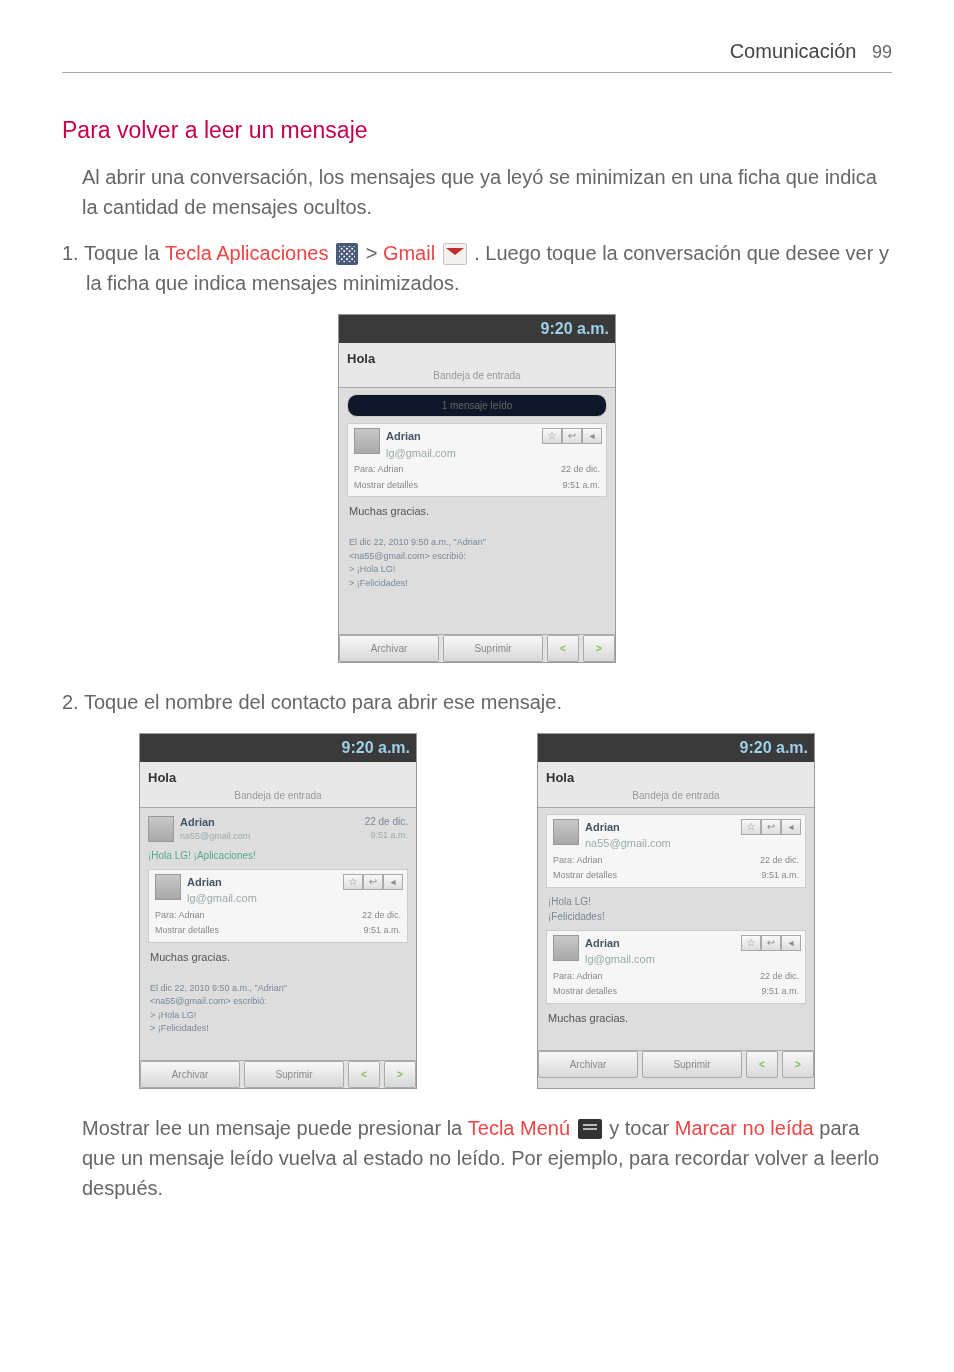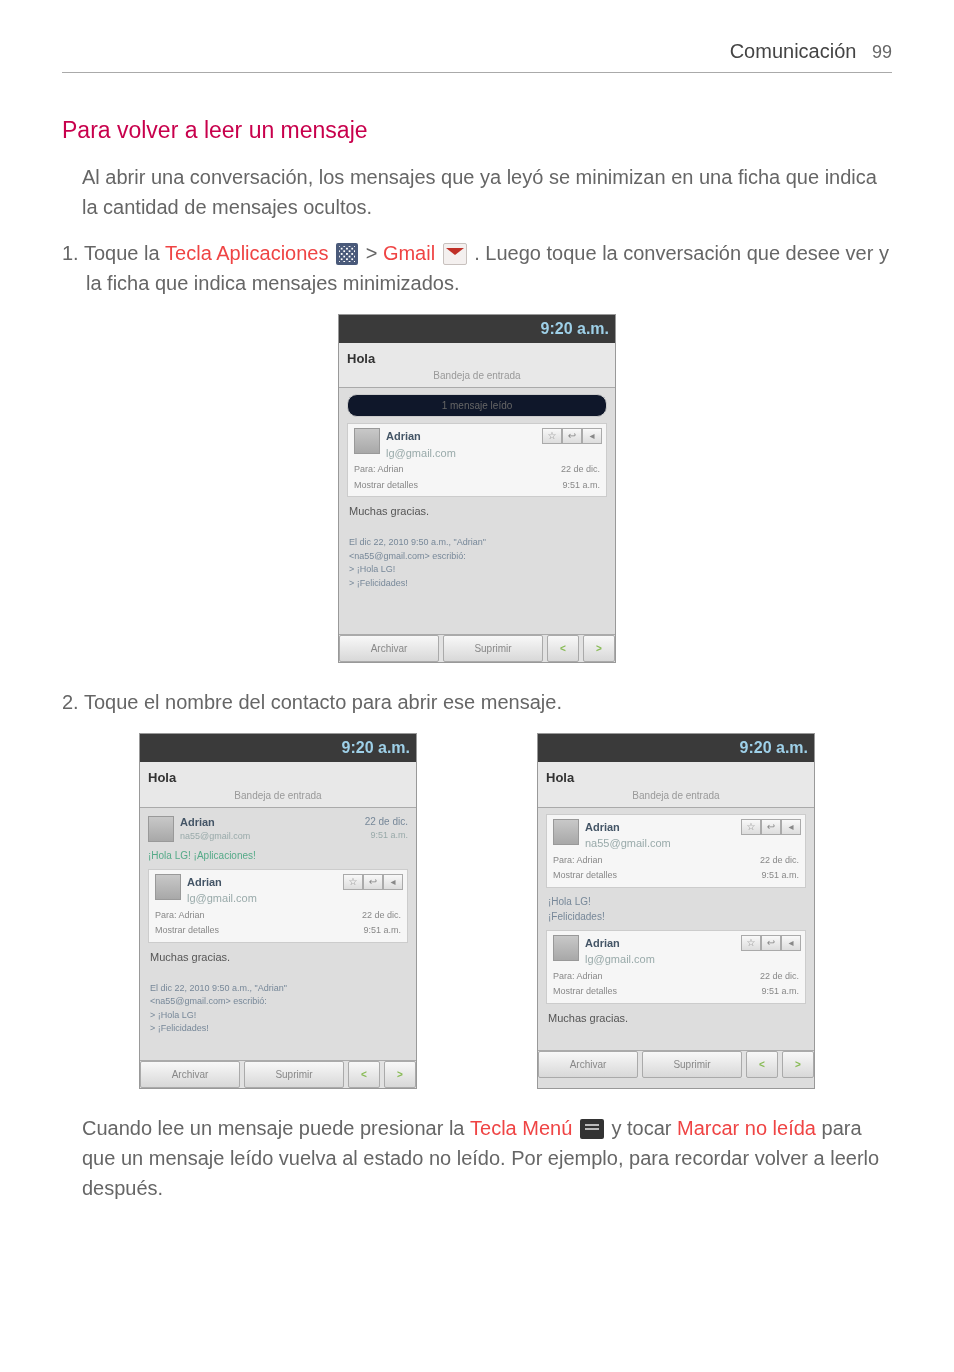--- a/index.html
+++ b/index.html
@@ -387,19 +387,19 @@
       <div class="btn">Archivar</div>
       <div class="btn">Suprimir</div>
       <div class="btn sm">&lt;</div>
       <div class="btn sm">&gt;</div>
     </div>
   </div>
 
 </div>
 
 <p class="body">
-  <span>Cuando lee un mensaje puede presionar la </span>
+  <span>Mostrar lee un mensaje puede presionar la </span>
   <span class="bold">Tecla Menú</span>
   <span class="inline-icon menu-icon"></span>
   <span> y tocar </span>
   <span class="bold">Marcar no leída</span>
   <span> para que un mensaje leído vuelva al estado no leído. Por ejemplo, para recordar volver a leerlo después.</span>
 </p>
 
 </body></html>

